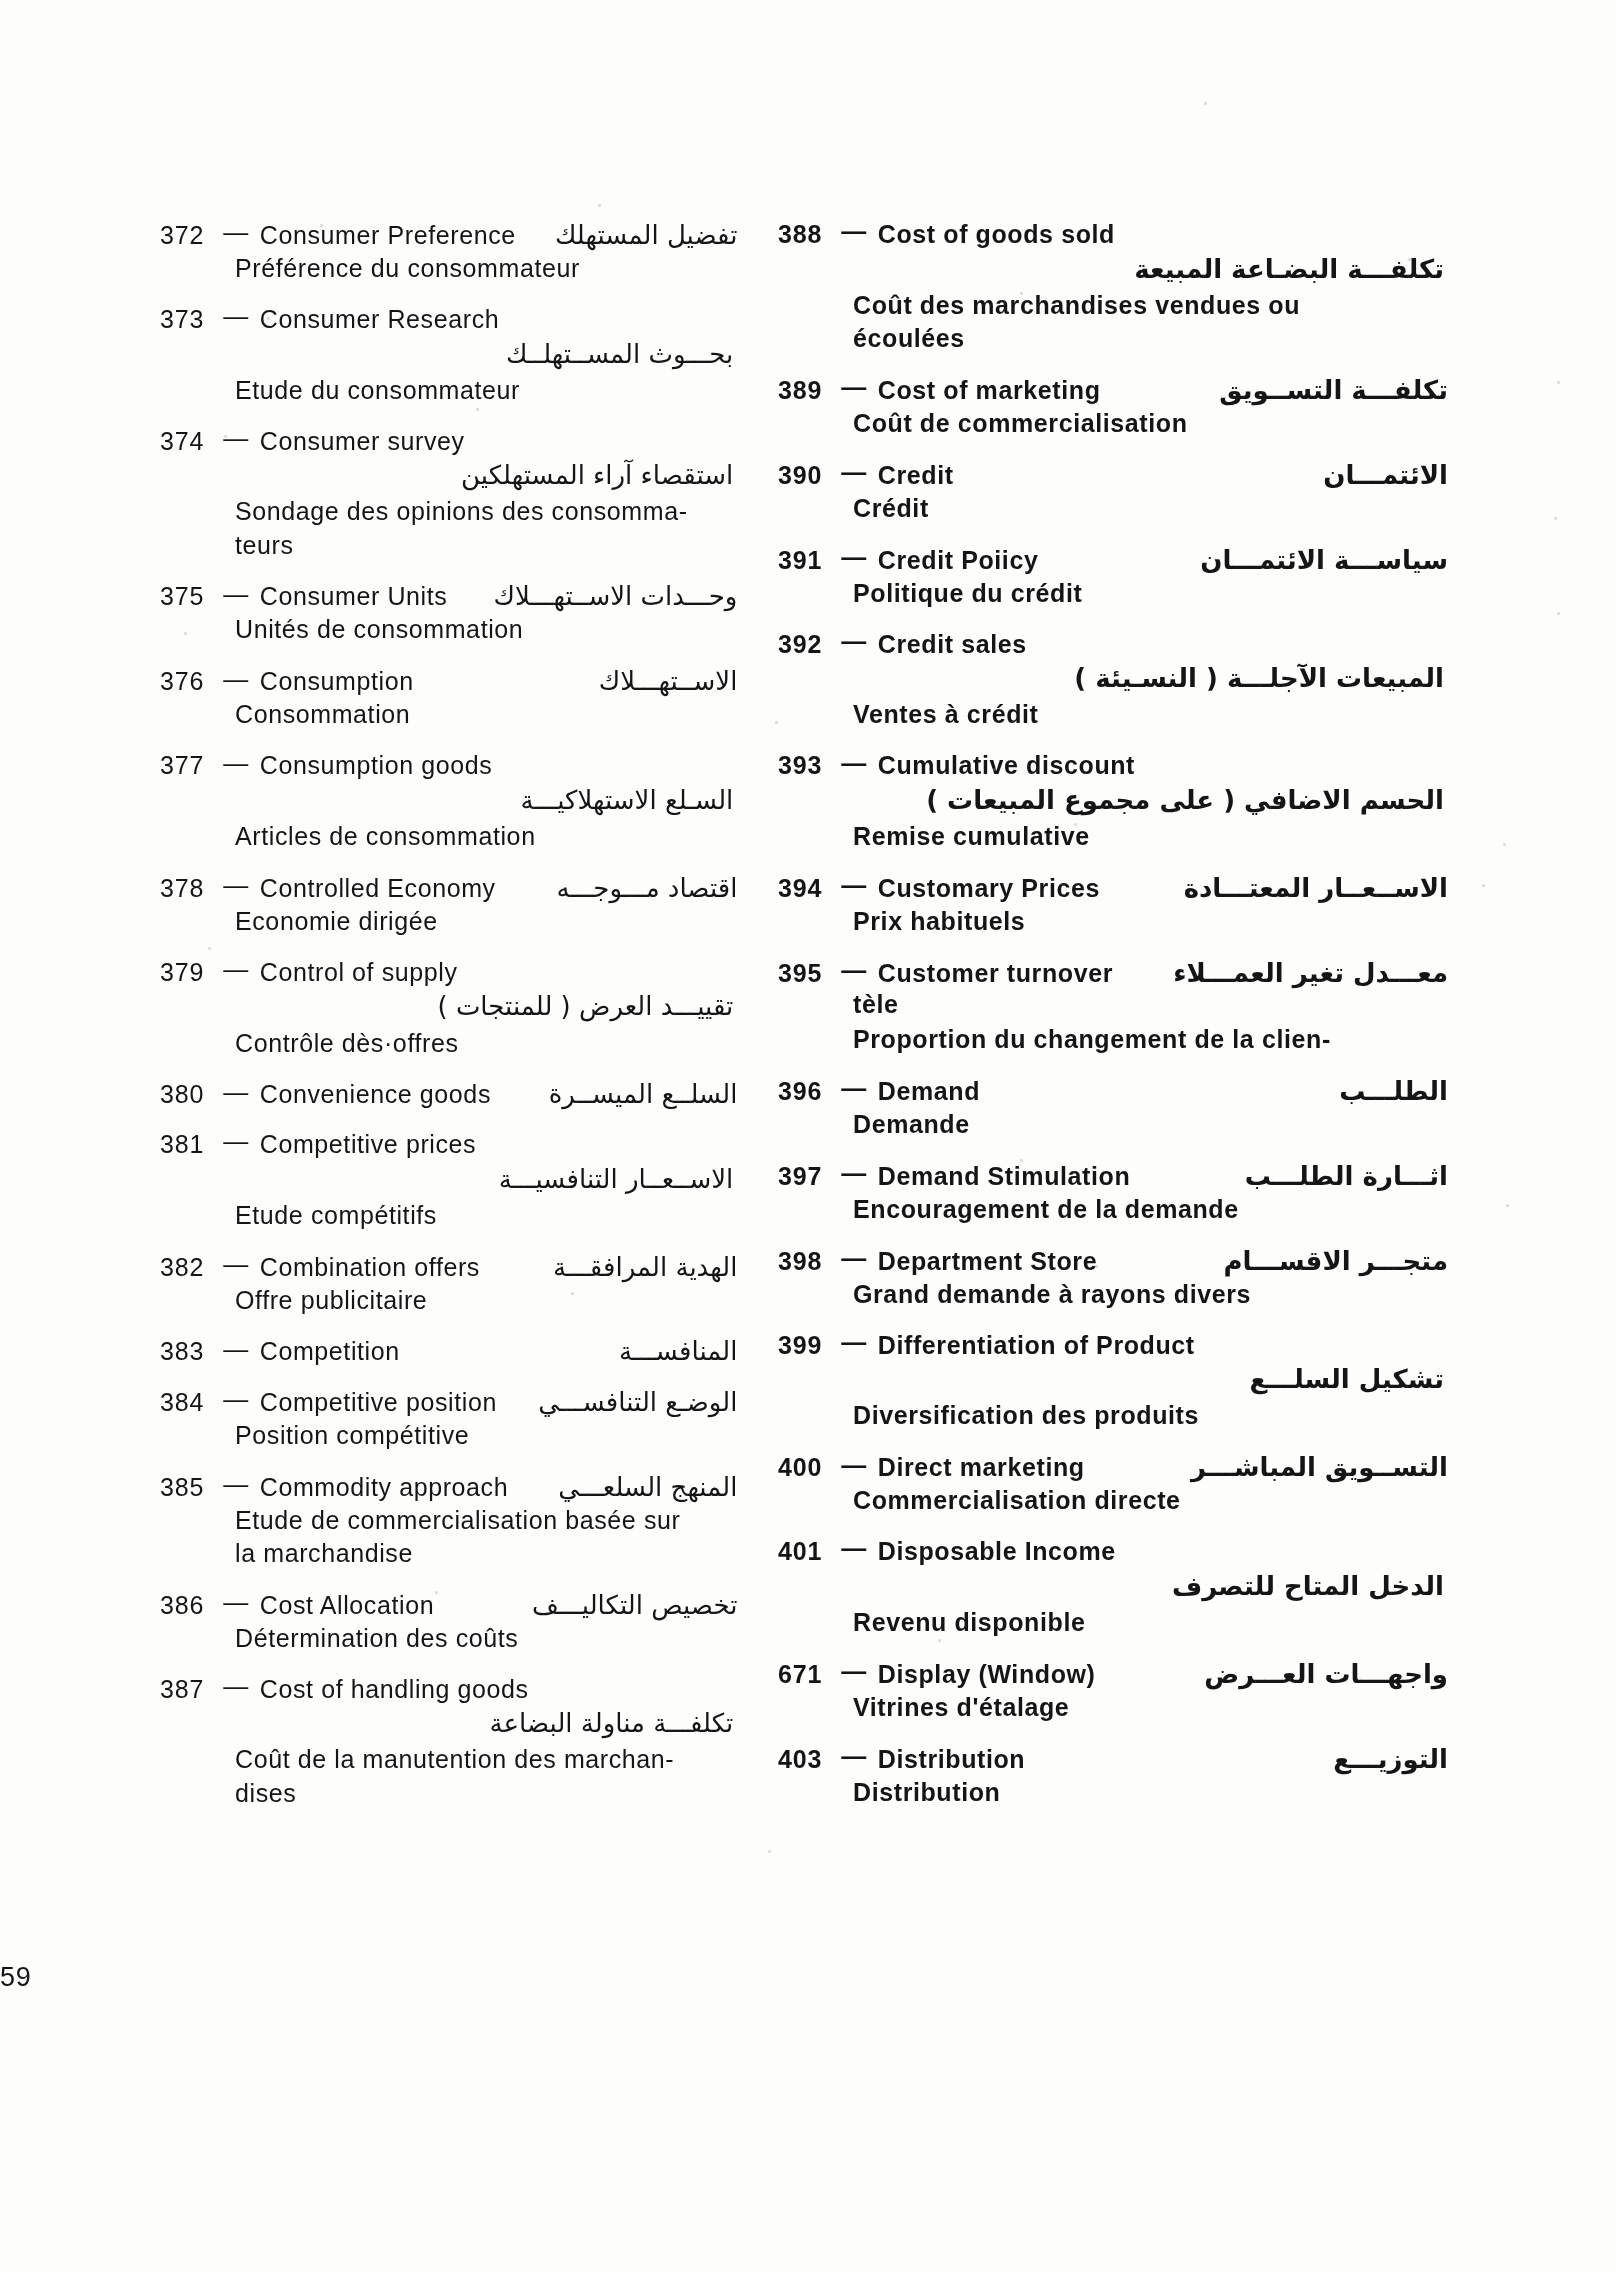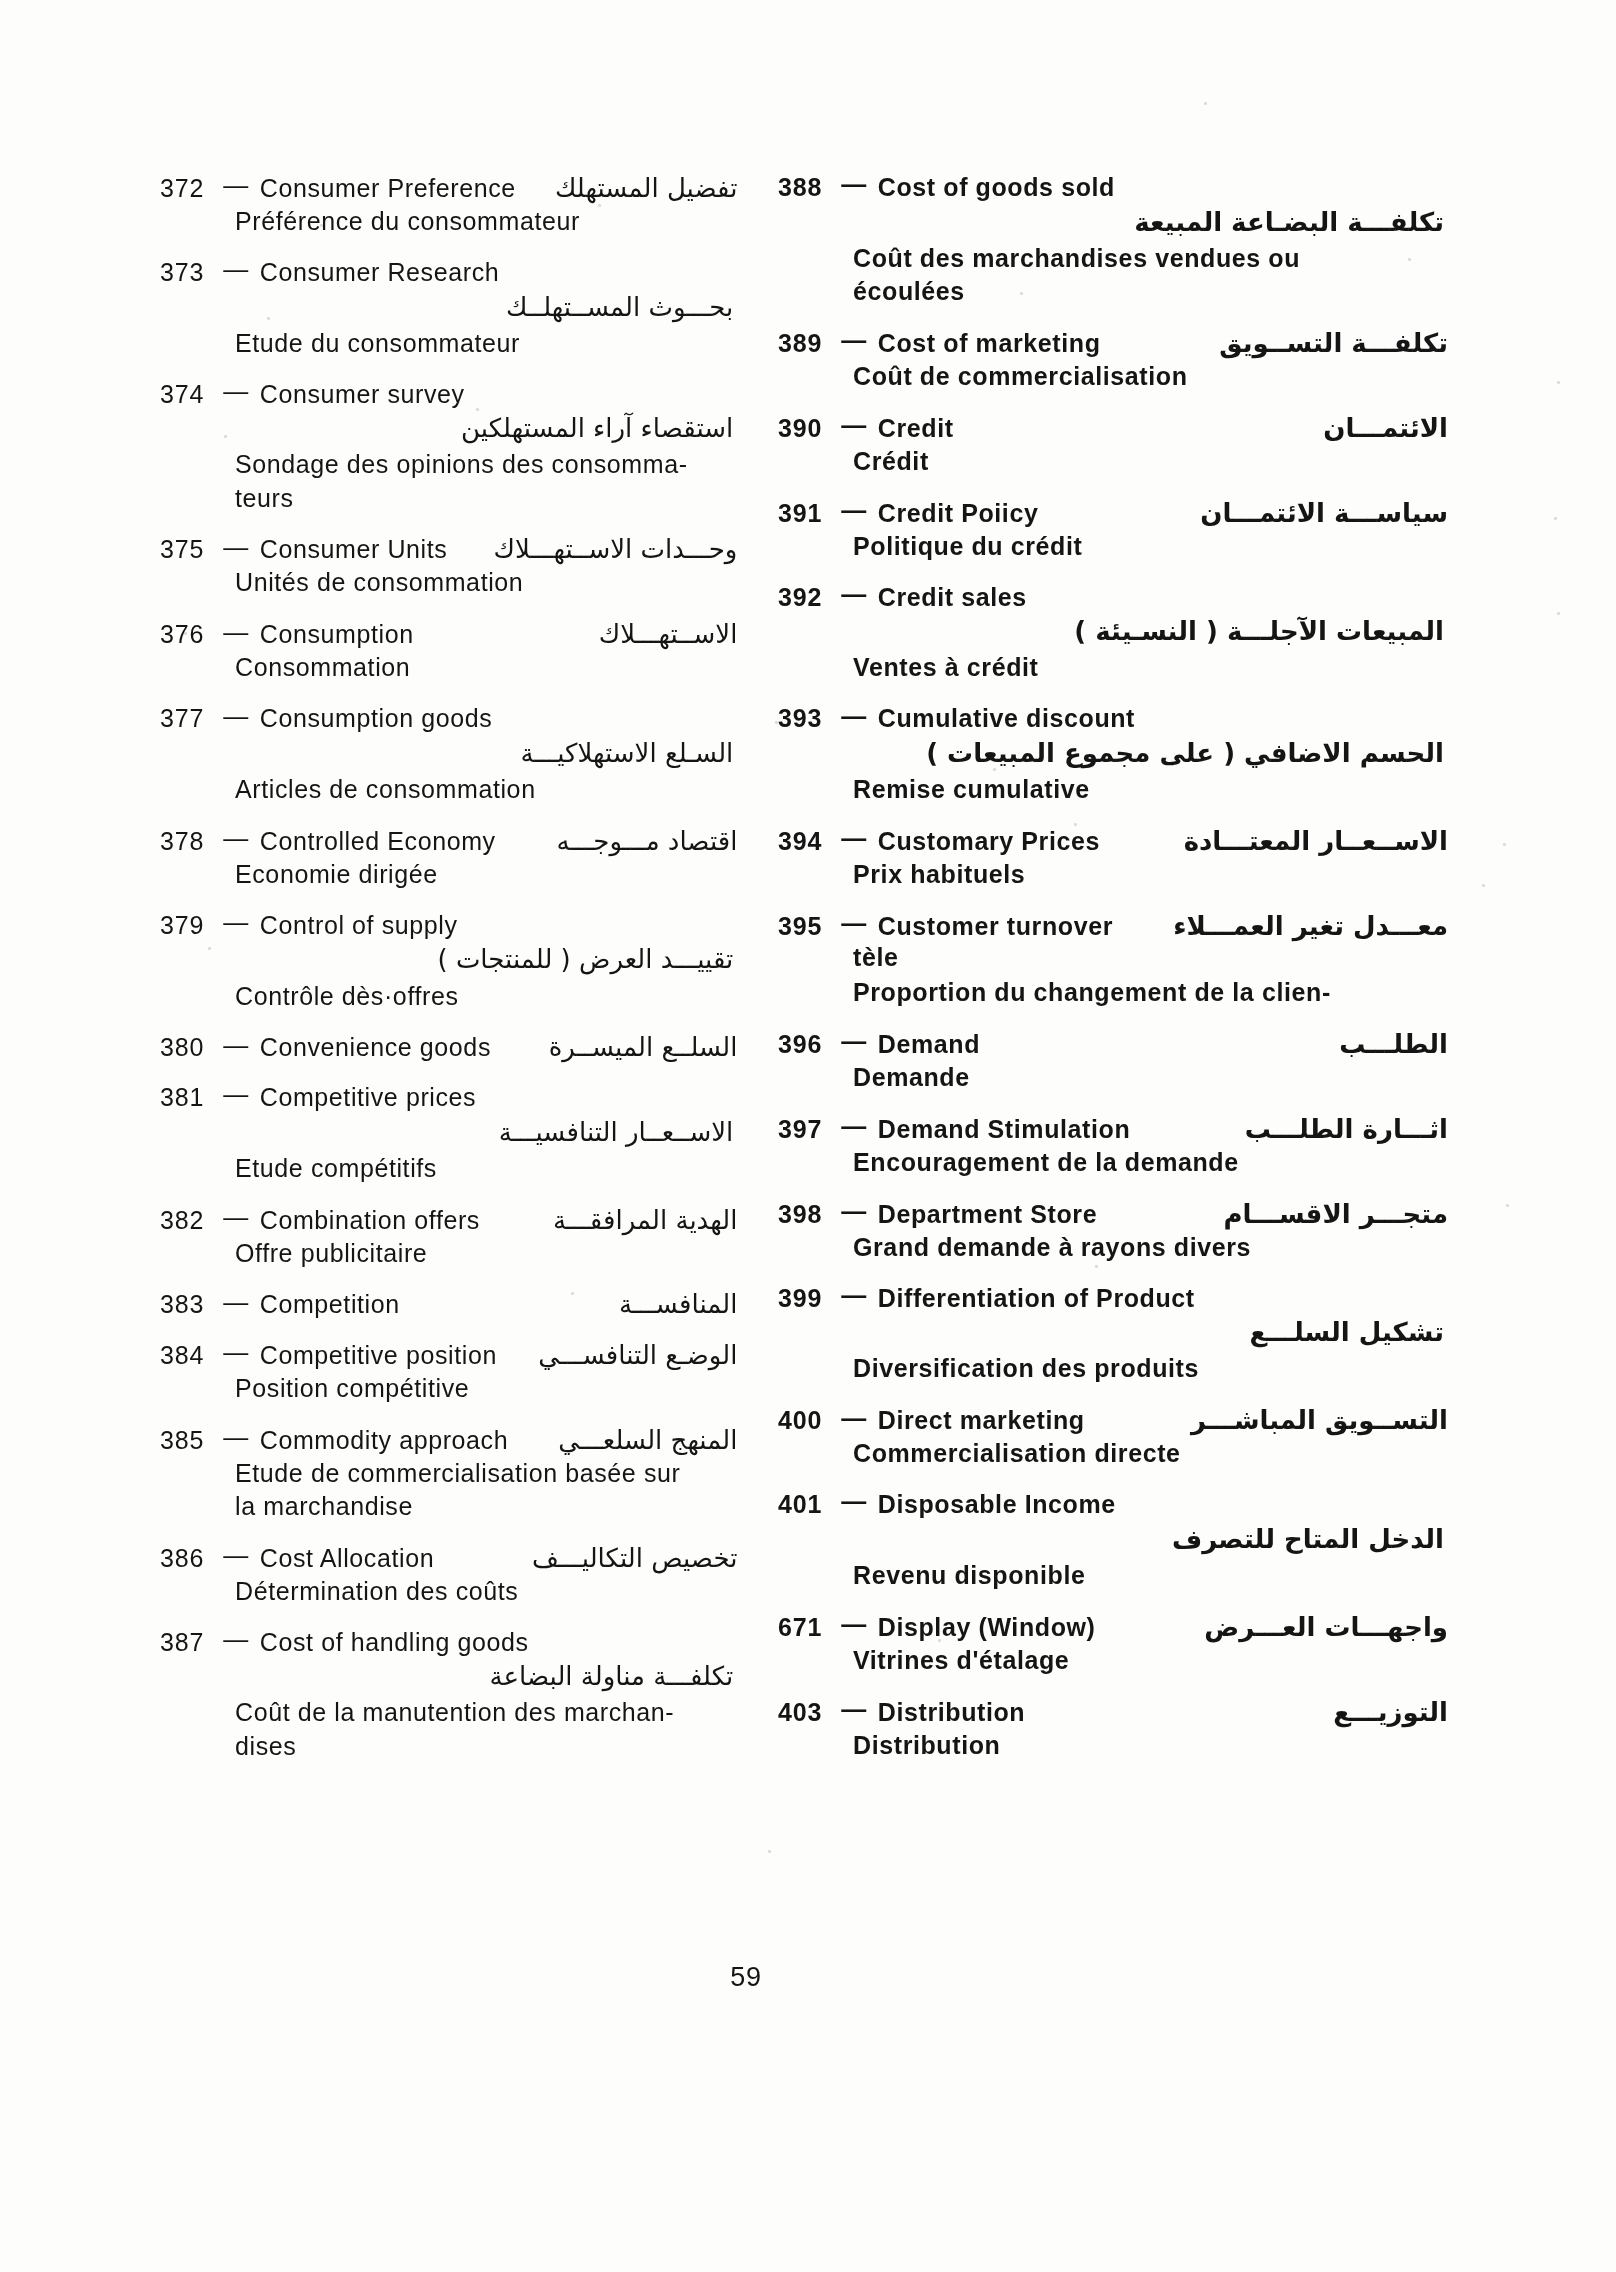--- a/index.html
+++ b/index.html
@@ -20,20 +20,21 @@
     position: absolute;
     top: 173px;
     left: 0;
     width: 1616px;
     display: flex;
     gap: 0px;
   }
   .column {
     width: 751px;
     box-sizing: border-box;
+    margin-top: 47px;
   }
   .column.left  { padding-left: 160px; padding-right: 13.6px; }
   .column.right { padding-left: 27px;  padding-right: 54px; font-weight: bold; }
 
   .entry {
     margin-bottom: 20.4px;
   }
 
   .head-line {
     display: flex;
@@ -85,21 +86,20 @@
   }
   .fr-line.cont {
     margin-top: 0.7px;
   }
 
   .page-number {
     position: absolute;
     left: 0;
     top: 1962px;
     width: 1492px;
-    text-align: center;
     font-size: 27px;
     letter-spacing: 0.7px;
   }
 
   
   .speckle {
     position: absolute;
     pointer-events: none;
     background: #9a9a9a;
     opacity: 0.35;

